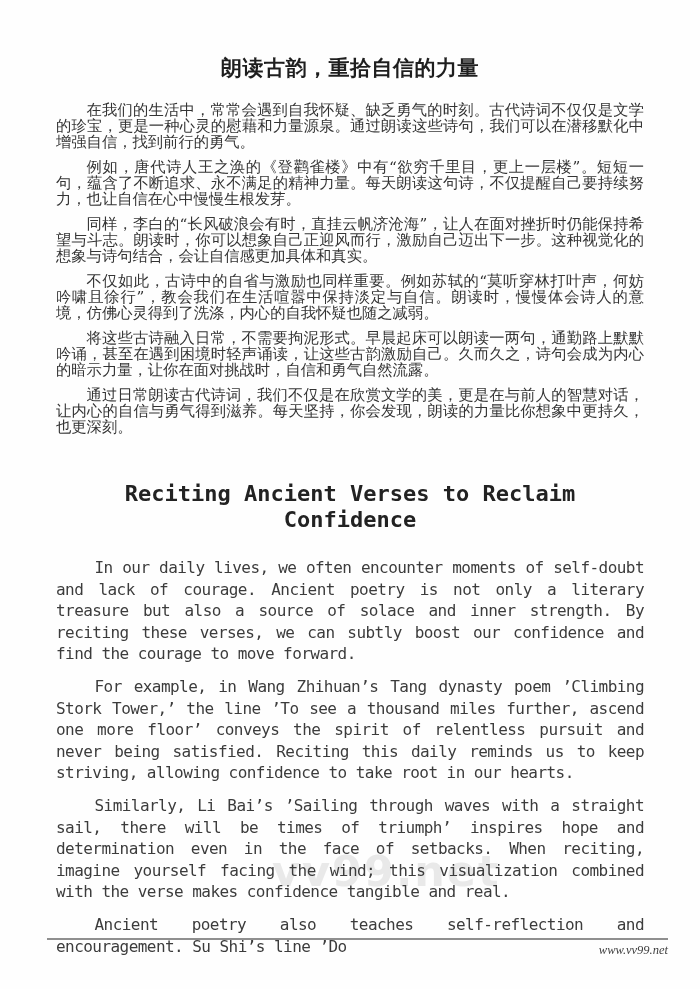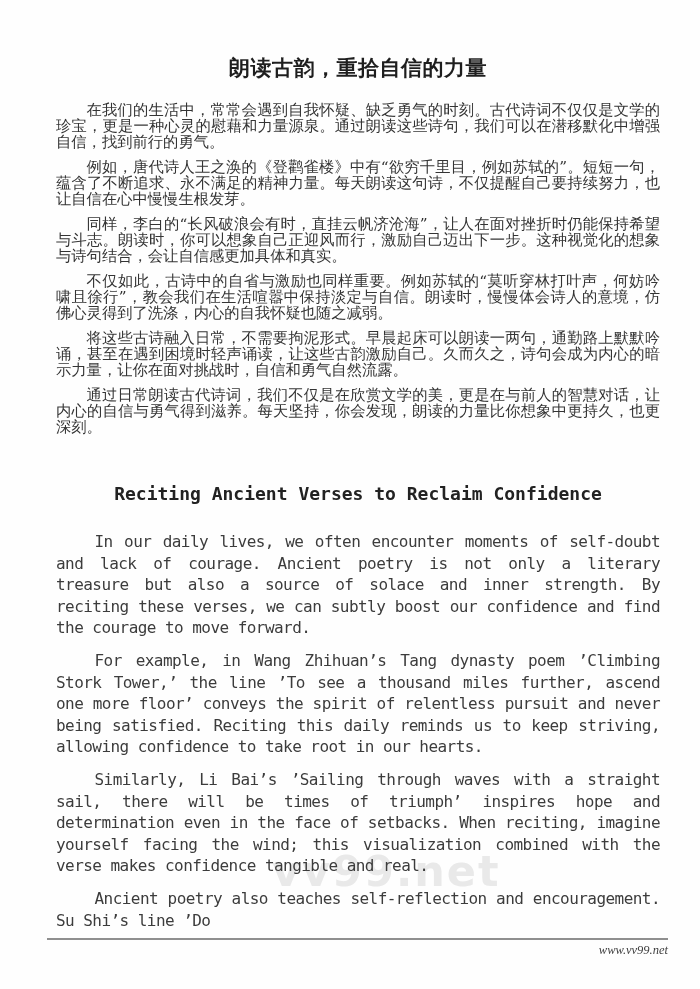--- a/index.html
+++ b/index.html
@@ -20,22 +20,21 @@
     font-weight: bold;
     font-size: 43px;
     letter-spacing: 2px;
     color: #e9e9e9;
     user-select: none;
     white-space: nowrap;
   }
   .content {
     position: relative;
     z-index: 1;
-    padding: 0 40px;
-    margin-left: 16px;
+    padding: 0 56px;
   }
   .zh-title {
     margin: 54px 0 20px 0;
     text-align: center;
     font-family: "Liberation Sans", "DejaVu Sans", sans-serif;
     font-weight: bold;
     font-size: 21px;
     line-height: 28px;
     color: #1e1e1e;
     letter-spacing: 0.5px;
@@ -47,21 +46,21 @@
     line-height: 16px;
     color: #343434;
     text-align: justify;
     text-indent: 2em;
   }
   .en-title {
     margin: 46px 0 24px 0;
     text-align: center;
     font-family: "DejaVu Sans Mono", "Liberation Mono", monospace;
     font-weight: bold;
-    font-size: 18px;
+    font-size: 22px;
     line-height: 26px;
     color: #222222;
   }
   p.en {
     margin: 0 0 11.5px 0;
     font-family: "DejaVu Sans Mono", "Liberation Mono", monospace;
     font-size: 16px;
     letter-spacing: -0.55px;
     line-height: 21.5px;
     color: #3c3c3c;
@@ -93,21 +92,21 @@
 
 <div class="page">
 
   <div class="watermark">vv99.net</div>
 
   <div class="content">
 
     <h1 class="zh-title">朗读古韵，重拾自信的力量</h1>
 
     <p class="zh">在我们的生活中，常常会遇到自我怀疑、缺乏勇气的时刻。古代诗词不仅仅是文学的珍宝，更是一种心灵的慰藉和力量源泉。通过朗读这些诗句，我们可以在潜移默化中增强自信，找到前行的勇气。</p>
-    <p class="zh">例如，唐代诗人王之涣的《登鹳雀楼》中有“欲穷千里目，例如苏轼的”。短短一句，蕴含了不断追求、永不满足的精神力量。每天朗读这句诗，不仅提醒自己要持续努力，也让自信在心中慢慢生根发芽。</p>
+    <p class="zh">例如，唐代诗人王之涣的《登鹳雀楼》中有“欲穷千里目，更上一层楼”。短短一句，蕴含了不断追求、永不满足的精神力量。每天朗读这句诗，不仅提醒自己要持续努力，也让自信在心中慢慢生根发芽。</p>
     <p class="zh">同样，李白的“长风破浪会有时，直挂云帆济沧海”，让人在面对挫折时仍能保持希望与斗志。朗读时，你可以想象自己正迎风而行，激励自己迈出下一步。这种视觉化的想象与诗句结合，会让自信感更加具体和真实。</p>
     <p class="zh">不仅如此，古诗中的自省与激励也同样重要。例如苏轼的“莫听穿林打叶声，何妨吟啸且徐行”，教会我们在生活喧嚣中保持淡定与自信。朗读时，慢慢体会诗人的意境，仿佛心灵得到了洗涤，内心的自我怀疑也随之减弱。</p>
     <p class="zh">将这些古诗融入日常，不需要拘泥形式。早晨起床可以朗读一两句，通勤路上默默吟诵，甚至在遇到困境时轻声诵读，让这些古韵激励自己。久而久之，诗句会成为内心的暗示力量，让你在面对挑战时，自信和勇气自然流露。</p>
     <p class="zh">通过日常朗读古代诗词，我们不仅是在欣赏文学的美，更是在与前人的智慧对话，让内心的自信与勇气得到滋养。每天坚持，你会发现，朗读的力量比你想象中更持久，也更深刻。</p>
 
     <h2 class="en-title">Reciting Ancient Verses to Reclaim Confidence</h2>
 
     <p class="en">In our daily lives, we often encounter moments of self-doubt and lack of courage. Ancient poetry is not only a literary treasure but also a source of solace and inner strength. By reciting these verses, we can subtly boost our confidence and find the courage to move forward.</p>
     <p class="en">For example, in Wang Zhihuan’s Tang dynasty poem ’Climbing Stork Tower,’ the line ’To see a thousand miles further, ascend one more floor’ conveys the spirit of relentless pursuit and never being satisfied. Reciting this daily reminds us to keep striving, allowing confidence to take root in our hearts.</p>
     <p class="en">Similarly, Li Bai’s ’Sailing through waves with a straight sail, there will be times of triumph’ inspires hope and determination even in the face of setbacks. When reciting, imagine yourself facing the wind; this visualization combined with the verse makes confidence tangible and real.</p>

